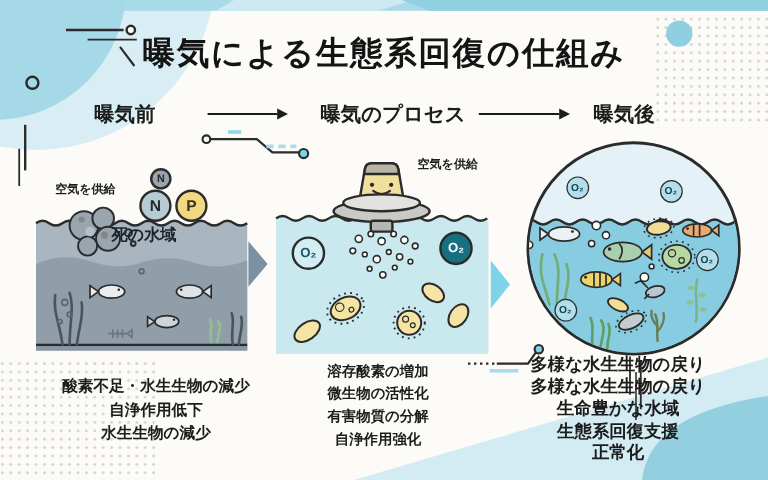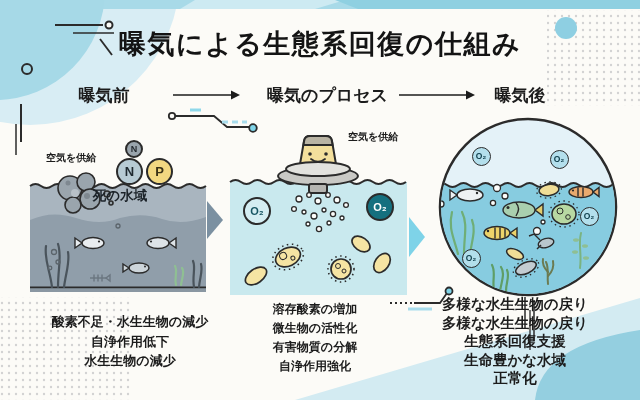--- a/index.html
+++ b/index.html
@@ -340,18 +340,18 @@
   </div>
   <div class="notes notes-process">
     <div class="note-line">溶存酸素の増加</div>
     <div class="note-line">微生物の活性化</div>
     <div class="note-line">有害物質の分解</div>
     <div class="note-line">自浄作用強化</div>
   </div>
   <div class="notes notes-after">
     <div class="note-line">多様な水生生物の戻り</div>
     <div class="note-line">多様な水生生物の戻り</div>
+    <div class="note-line">生命豊かな水域</div>
     <div class="note-line">生態系回復支援</div>
-    <div class="note-line">生命豊かな水域</div>
     <div class="note-line">正常化</div>
   </div>
 
 </div>
 
 </body></html>

